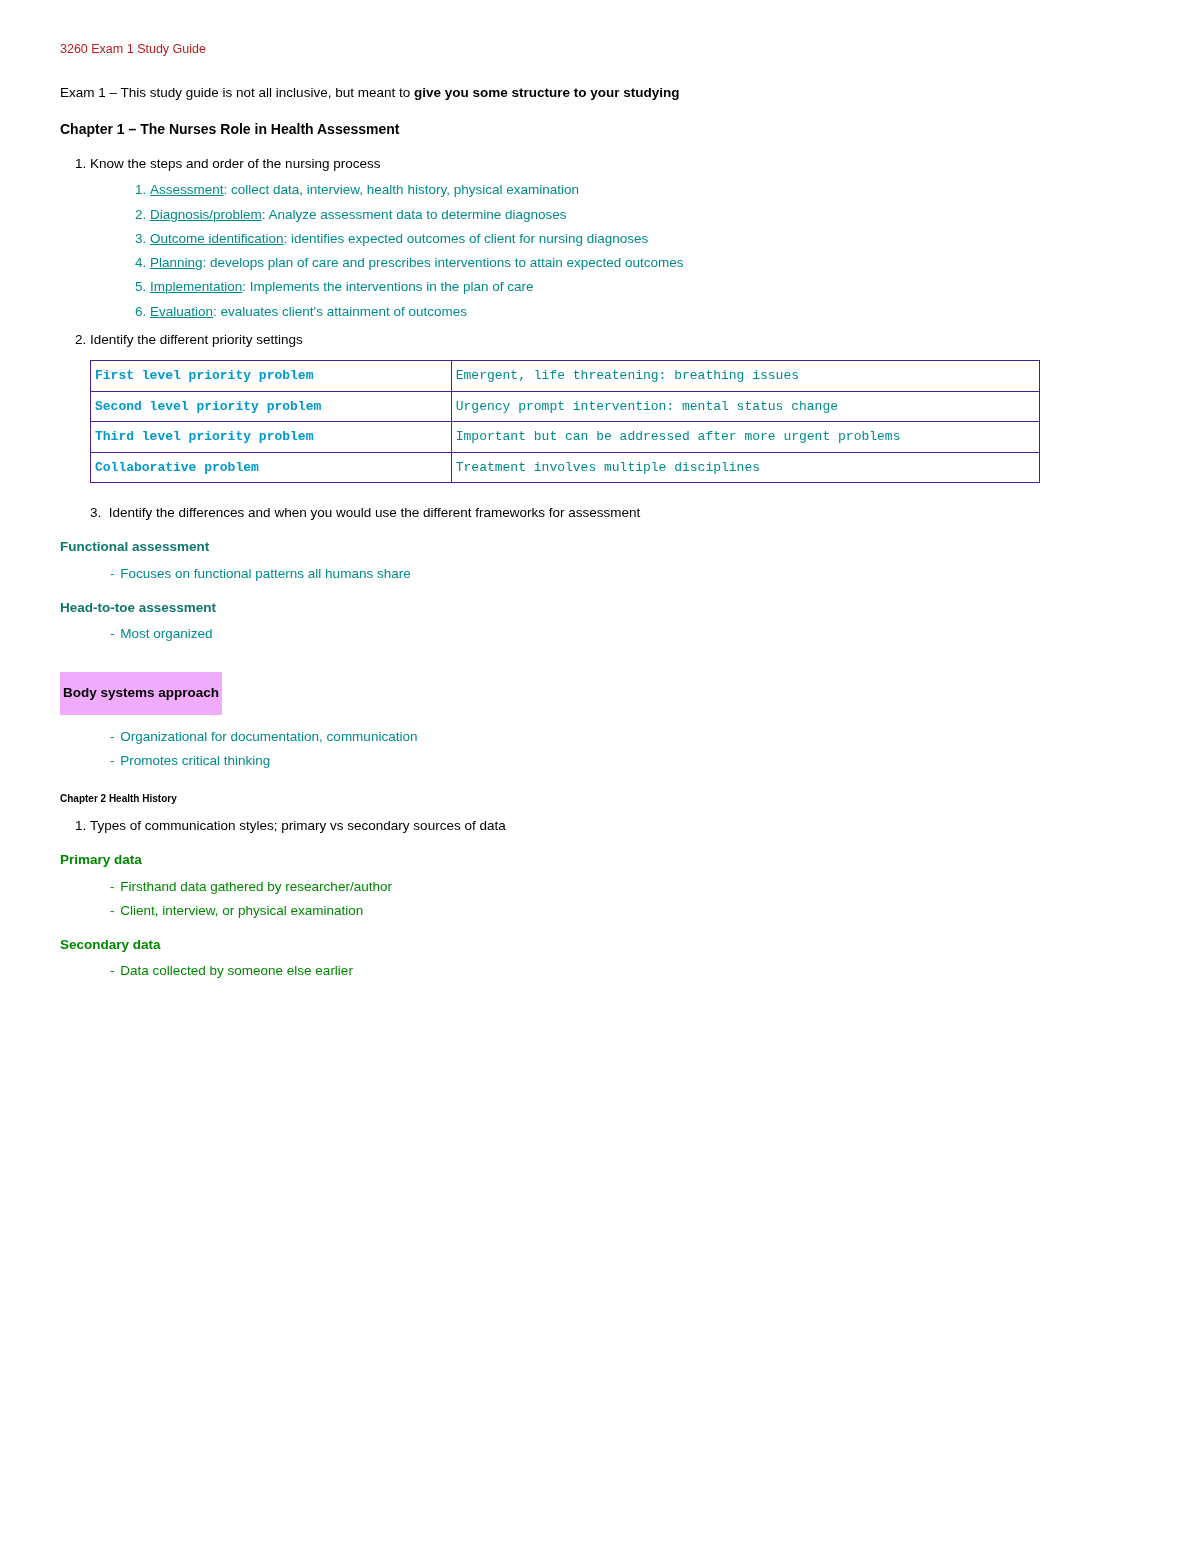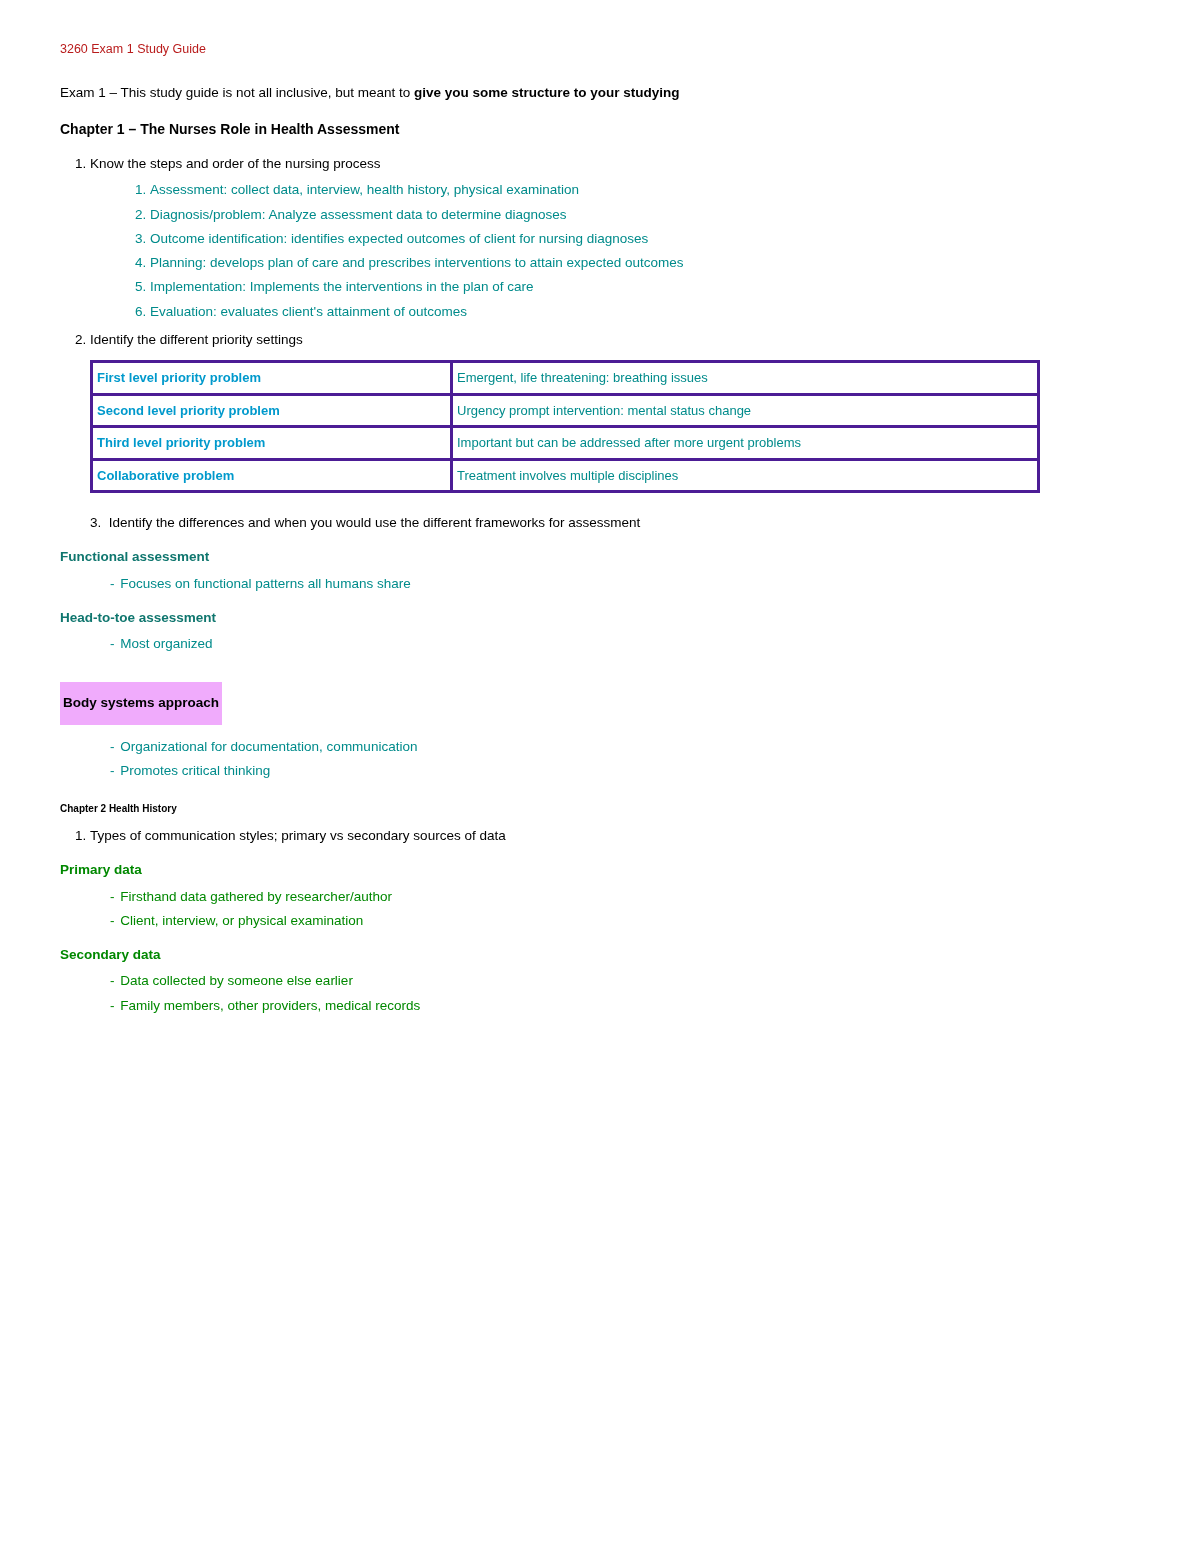--- a/index.html
+++ b/index.html
@@ -39,33 +39,35 @@
     }
     .sub-list {
       padding-left: 60px;
       list-style-type: decimal;
       margin-top: 6px;
     }
     .sub-list li {
       margin-bottom: 4px;
     }
     .underline {
+      text-decoration: underline;
     }
     .teal-text {
       color: #008B8B;
     }
     .priority-table {
       border-collapse: collapse;
       width: 88%;
       margin: 10px 0 20px 30px;
     }
     .priority-table td {
-      border: 3px solid #4c1d95;
+      border: 1px solid #4c1d95;
       padding: 5px 4px;
       font-size: 13px;
+      font-family: Liberation Mono, monospace;
     }
     .priority-table .left-col {
       color: #0099CC;
       font-weight: bold;
       width: 38%;
     }
     .priority-table .right-col {
       color: #008B8B;
     }
     .section-label-red {
@@ -209,14 +211,13 @@
 
 <div class="section-label-green">Primary data</div>
 <ul class="bullet-list">
   <li class="green-bullet">Firsthand data gathered by researcher/author</li>
   <li class="green-bullet">Client, interview, or physical examination</li>
 </ul>
 
 <div class="section-label-green">Secondary data</div>
 <ul class="bullet-list">
   <li class="green-bullet">Data collected by someone else earlier</li>
-  <li class="green-bullet">Family members, other providers, medical records</li>
 </ul>
 
 </body></html>

